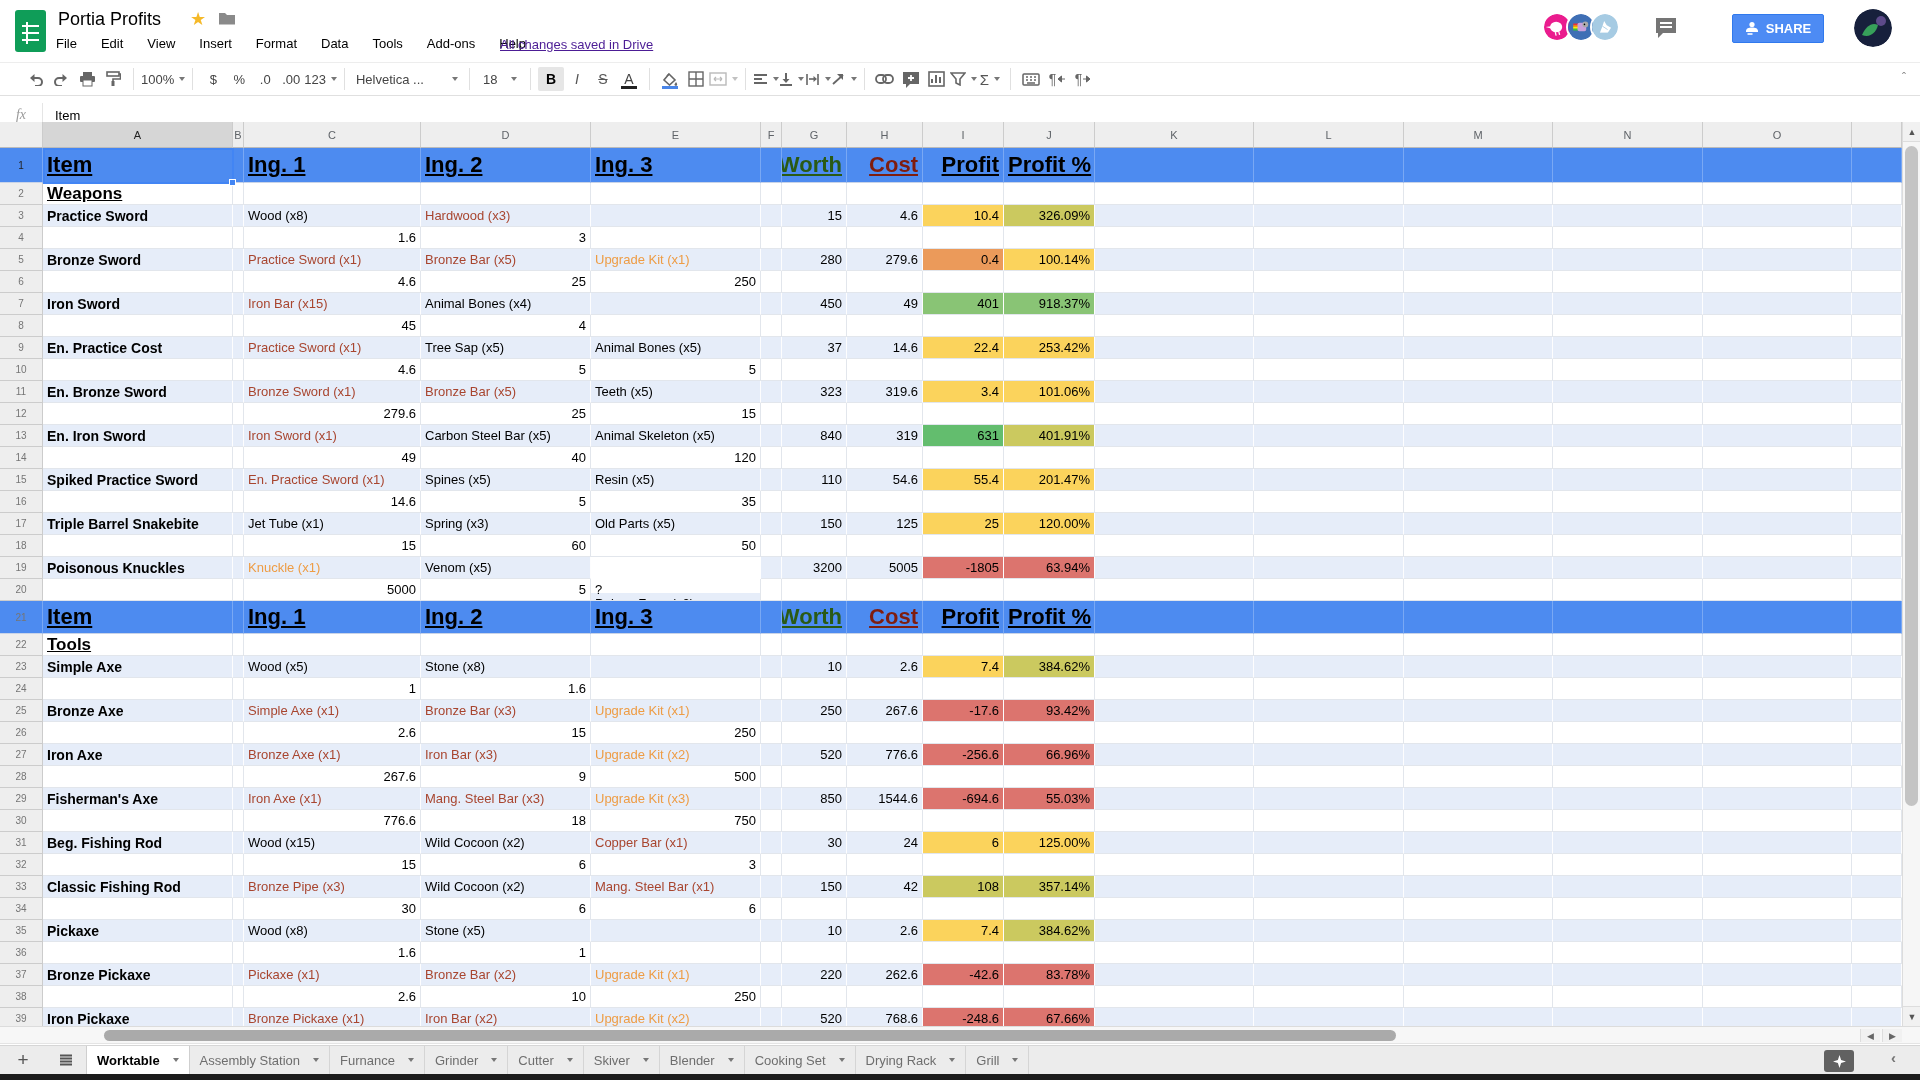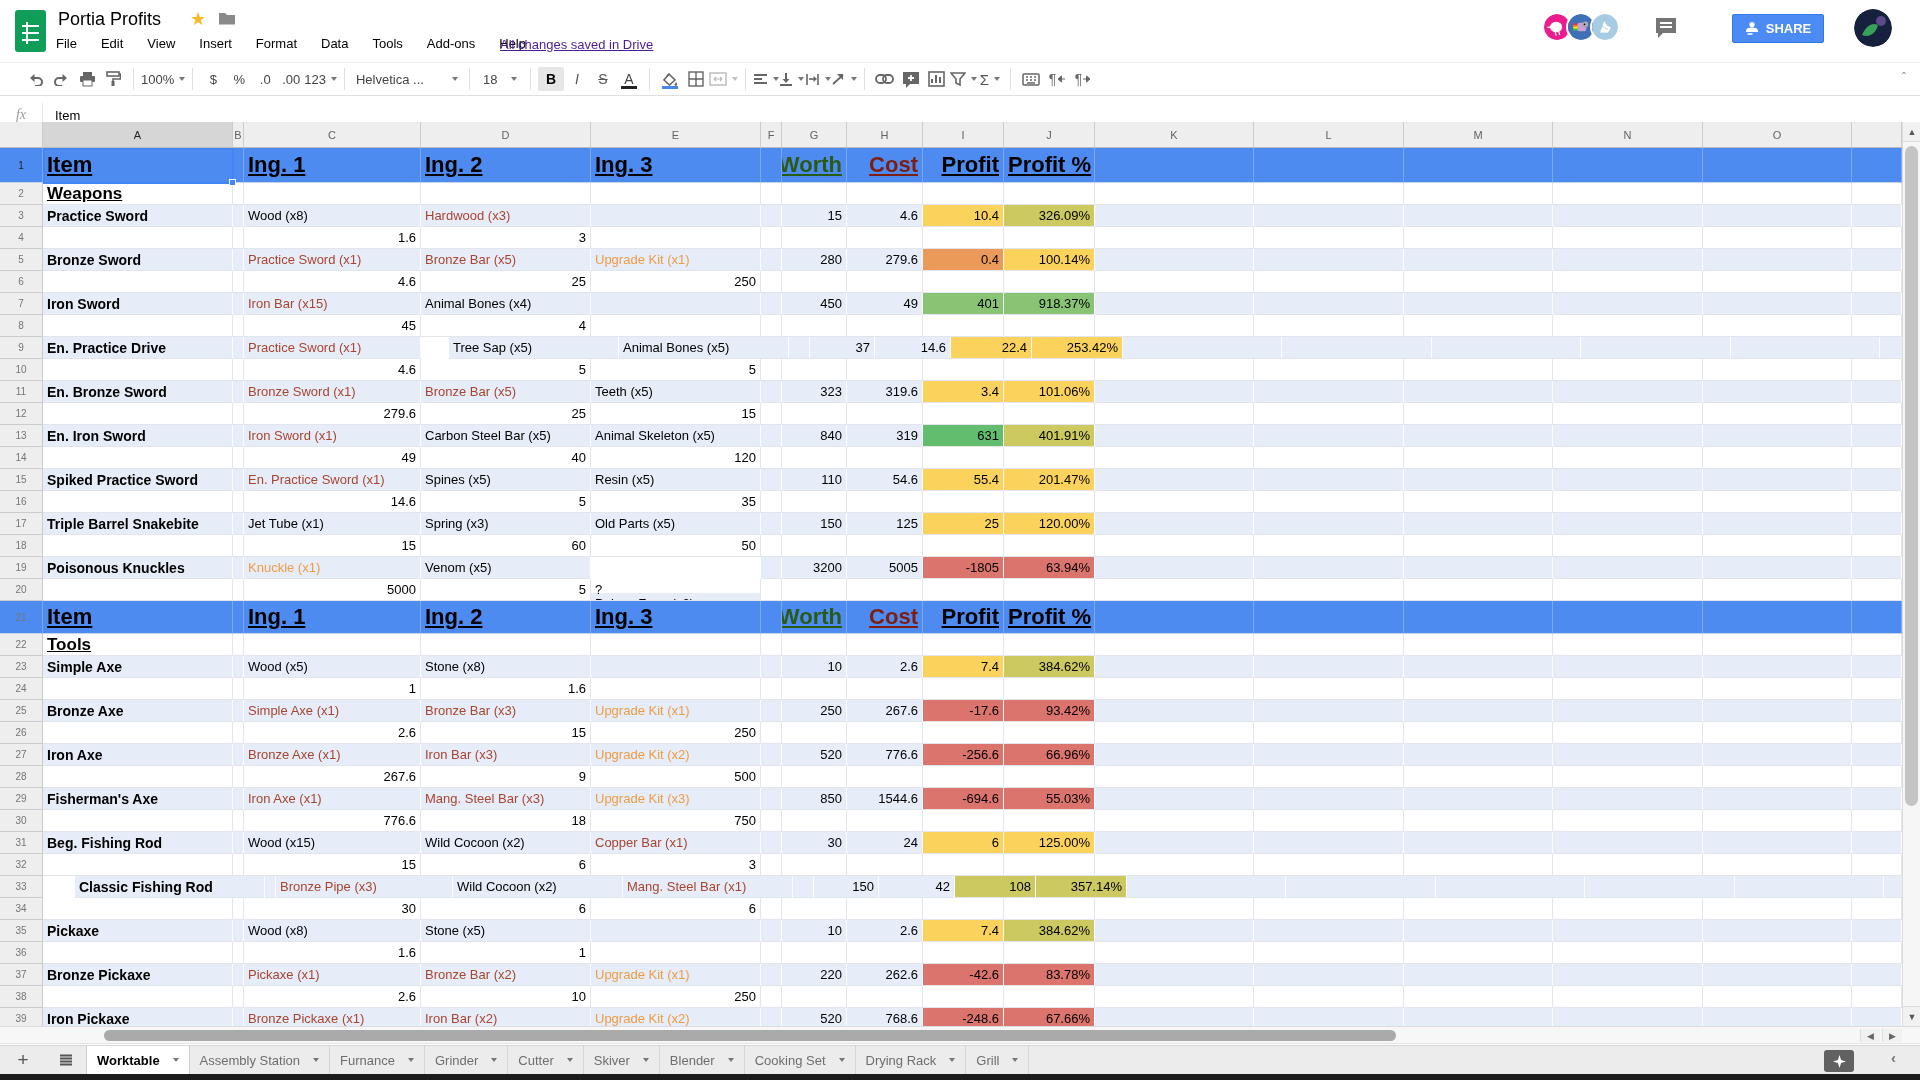--- a/index.html
+++ b/index.html
@@ -506,24 +506,24 @@
         <div class="cell " style="flex: 0 0 auto; width: 91px;"></div>
         <div class="cell " style="flex: 0 0 auto; width: 159px;"></div>
         <div class="cell " style="flex: 0 0 auto; width: 150px;"></div>
         <div class="cell " style="flex: 0 0 auto; width: 149px;"></div>
         <div class="cell " style="flex: 0 0 auto; width: 150px;"></div>
         <div class="cell " style="flex: 0 0 auto; width: 149px;"></div>
         <div class="cell " style="flex: 0 0 auto; width: 50px;"></div>
       </div>
       <div class="grow band" style="height: 22px;">
         <div class="cell gut" style="flex: 0 0 auto; width: 43px;">9</div>
-        <div class="cell iname" style="flex: 0 0 auto; width: 190px;">En. Practice Drive</div>
+        <div class="cell iname" style="flex: 0 0 auto; width: 190px;">En. Practice Cost</div>
         <div class="cell " style="flex: 0 0 auto; width: 11px;"></div>
         <div class="cell ing ir" style="flex: 0 0 auto; width: 177px;">Practice Sword (x1)</div>
-        <div class="cell ing ik" style="flex: 0 0 auto; width: 170px; margin-left: 28px;">Tree Sap (x5)</div>
+        <div class="cell ing ik" style="flex: 0 0 auto; width: 170px;">Tree Sap (x5)</div>
         <div class="cell ing ik" style="flex: 0 0 auto; width: 170px;">Animal Bones (x5)</div>
         <div class="cell " style="flex: 0 0 auto; width: 21px;"></div>
         <div class="cell num" style="flex: 0 0 auto; width: 65px;">37</div>
         <div class="cell num" style="flex: 0 0 auto; width: 76px;">14.6</div>
         <div class="cell num fy" style="flex: 0 0 auto; width: 81px;">22.4</div>
         <div class="cell num fy" style="flex: 0 0 auto; width: 91px;">253.42%</div>
         <div class="cell " style="flex: 0 0 auto; width: 159px;"></div>
         <div class="cell " style="flex: 0 0 auto; width: 150px;"></div>
         <div class="cell " style="flex: 0 0 auto; width: 149px;"></div>
         <div class="cell " style="flex: 0 0 auto; width: 150px;"></div>
@@ -962,21 +962,21 @@
         <div class="cell " style="flex: 0 0 auto; width: 91px;"></div>
         <div class="cell " style="flex: 0 0 auto; width: 159px;"></div>
         <div class="cell " style="flex: 0 0 auto; width: 150px;"></div>
         <div class="cell " style="flex: 0 0 auto; width: 149px;"></div>
         <div class="cell " style="flex: 0 0 auto; width: 150px;"></div>
         <div class="cell " style="flex: 0 0 auto; width: 149px;"></div>
         <div class="cell " style="flex: 0 0 auto; width: 50px;"></div>
       </div>
       <div class="grow band" style="height: 22px;">
         <div class="cell gut" style="flex: 0 0 auto; width: 43px;">33</div>
-        <div class="cell iname" style="flex: 0 0 auto; width: 190px; margin-left: 32px;">Classic Fishing Rod</div>
+        <div class="cell iname" style="flex: 0 0 auto; width: 190px;">Classic Fishing Rod</div>
         <div class="cell " style="flex: 0 0 auto; width: 11px;"></div>
         <div class="cell ing ir" style="flex: 0 0 auto; width: 177px;">Bronze Pipe (x3)</div>
         <div class="cell ing ik" style="flex: 0 0 auto; width: 170px;">Wild Cocoon (x2)</div>
         <div class="cell ing ir" style="flex: 0 0 auto; width: 170px;">Mang. Steel Bar (x1)</div>
         <div class="cell " style="flex: 0 0 auto; width: 21px;"></div>
         <div class="cell num" style="flex: 0 0 auto; width: 65px;">150</div>
         <div class="cell num" style="flex: 0 0 auto; width: 76px;">42</div>
         <div class="cell num fyg" style="flex: 0 0 auto; width: 81px;">108</div>
         <div class="cell num fyg" style="flex: 0 0 auto; width: 91px;">357.14%</div>
         <div class="cell " style="flex: 0 0 auto; width: 159px;"></div>

